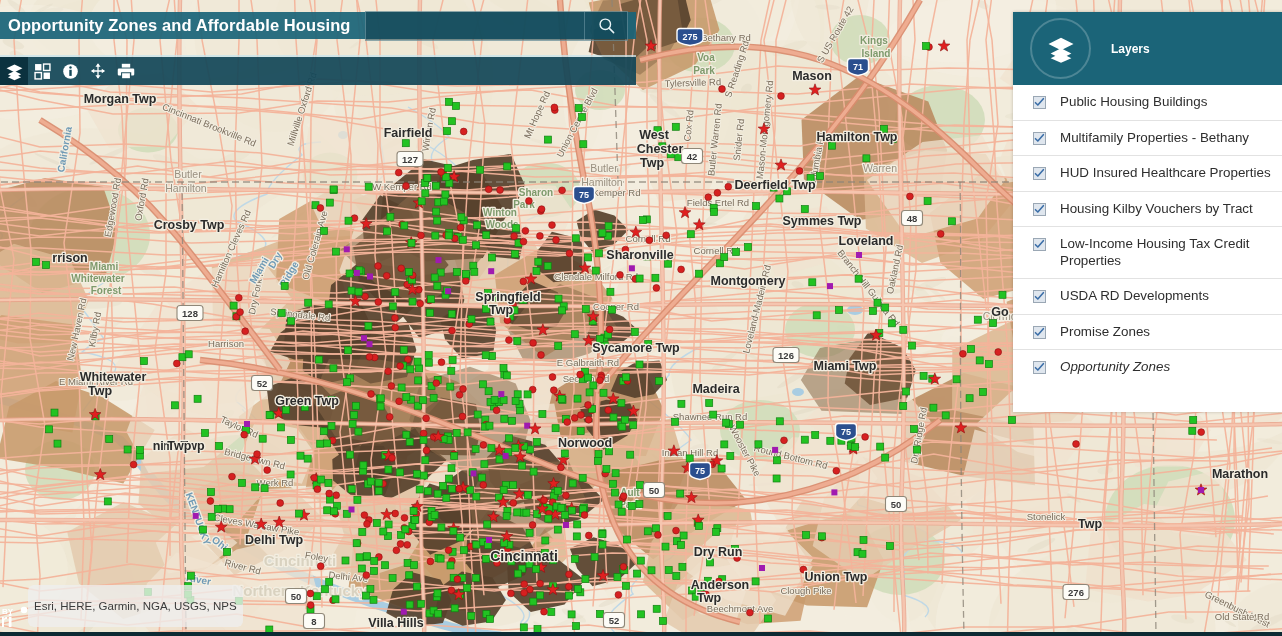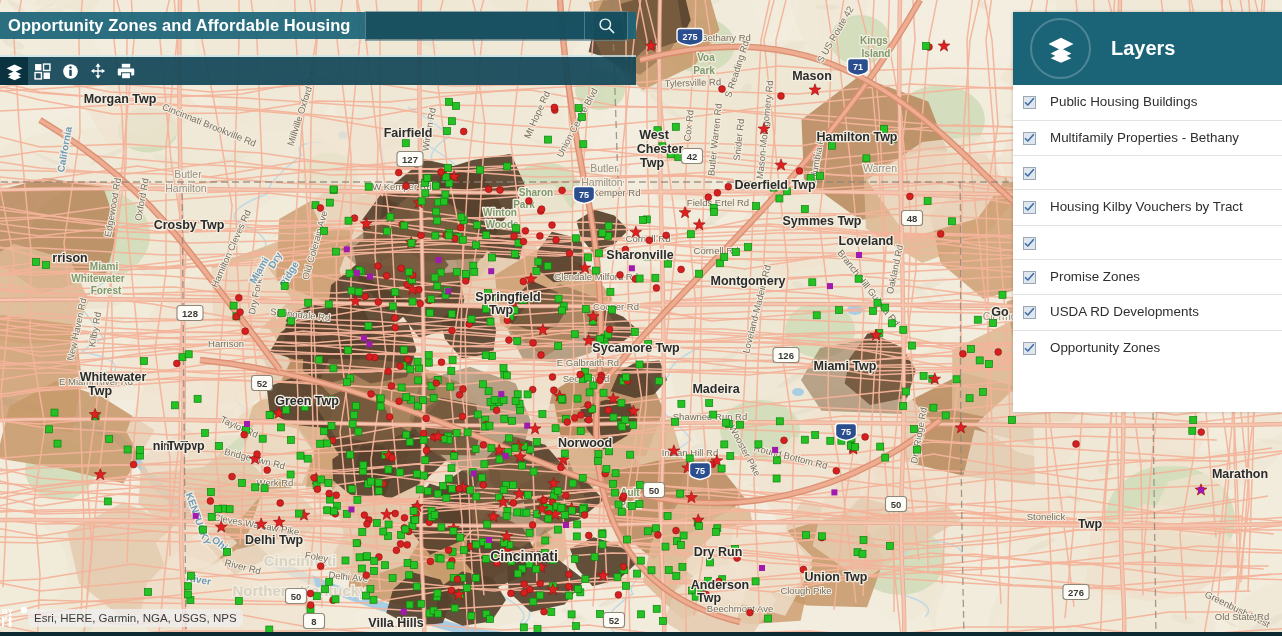--- a/index.html
+++ b/index.html
@@ -51,36 +51,36 @@
 
   
   #panel{position:absolute;right:0;top:12px;width:269px;
          height:400px;background:#fff;box-shadow:0 0 3px rgba(0,0,0,.22);}
   #panel-head{height:73px;background:#1b6478;display:flex;align-items:center;
               padding-left:17px;box-sizing:border-box;}
   #panel-badge{width:57px;height:57px;border-radius:50%;
                border:2px solid rgba(255,255,255,.22);
                display:flex;align-items:center;justify-content:center;
                flex:0 0 auto;}
-  #panel-title{color:#fff;font-size:20px;font-weight:bold;margin-left:20px;}
+  #panel-title{color:#fff;font-size:12px;font-weight:bold;margin-left:20px;}
   #panel-list{padding:0;}
-  .lrow{display:flex;align-items:flex-start;padding:9px 10px 9px 10px;
+  .lrow{display:flex;align-items:flex-start;padding:9px 10px 9px 20px;
         border-bottom:1px solid #e2e2e2;min-height:18px;box-sizing:border-box;}
-  .lrow:last-child{border-bottom:none;}
+  .lrow:last-child{border-bottom:none;font-style:italic;}
   .cbx{width:13px;height:13px;flex:0 0 auto;margin-top:2px;
        background:#dfe6ee;border:1px solid #9aa7b4;box-sizing:border-box;
        position:relative;cursor:pointer;}
   .cbx svg{position:absolute;left:0;top:0;}
   .lname{margin-left:14px;font-size:13.4px;color:#2e2e2e;line-height:16.5px;}
 
   
   #esri-logo{position:absolute;left:2px;bottom:6px;width:34px;height:34px;}
   #attrib{position:absolute;left:28px;bottom:9px;height:18px;
           background:rgba(238,238,238,.78);color:#3b3b3b;font-size:11.5px;
-          display:flex;align-items:center;padding:0 6px;white-space:nowrap;border-radius:6px;}
+          display:flex;align-items:center;padding:12px 6px;white-space:nowrap;border-radius:6px;}
   #scalebar{position:absolute;left:0;bottom:0;width:1282px;height:4px;
             background:#0d2a33;}
 </style>
 </head>
 <body>
 
 <div id="map">
   <svg id="mapsvg" width="1282" height="636">
     <defs>
       <clipPath id="clipall">
@@ -1826,51 +1826,53 @@
           </svg>
         </div>
         <div class="lname">Multifamily Properties - Bethany</div>
       </div>
       <div class="lrow">
         <div class="cbx">
           <svg width="11" height="11" viewBox="0 0 12 12">
             <path d="M1.6 6.2 L4.2 8.8 L10.2 1.8" fill="none" stroke="#3b6ea8" stroke-width="1.7" stroke-linecap="round" stroke-linejoin="round"></path>
           </svg>
         </div>
+        <div class="lname">HUD Insured Healthcare Properties</div>
       </div>
       <div class="lrow">
         <div class="cbx">
           <svg width="11" height="11" viewBox="0 0 12 12">
             <path d="M1.6 6.2 L4.2 8.8 L10.2 1.8" fill="none" stroke="#3b6ea8" stroke-width="1.7" stroke-linecap="round" stroke-linejoin="round"></path>
           </svg>
         </div>
         <div class="lname">Housing Kilby Vouchers by Tract</div>
       </div>
       <div class="lrow">
         <div class="cbx">
           <svg width="11" height="11" viewBox="0 0 12 12">
             <path d="M1.6 6.2 L4.2 8.8 L10.2 1.8" fill="none" stroke="#3b6ea8" stroke-width="1.7" stroke-linecap="round" stroke-linejoin="round"></path>
           </svg>
         </div>
+        <div class="lname">Low-Income Housing Tax Credit Properties</div>
+      </div>
+      <div class="lrow">
+        <div class="cbx">
+          <svg width="11" height="11" viewBox="0 0 12 12">
+            <path d="M1.6 6.2 L4.2 8.8 L10.2 1.8" fill="none" stroke="#3b6ea8" stroke-width="1.7" stroke-linecap="round" stroke-linejoin="round"></path>
+          </svg>
+        </div>
+        <div class="lname">USDA RD Developments</div>
       </div>
       <div class="lrow">
         <div class="cbx">
           <svg width="11" height="11" viewBox="0 0 12 12">
             <path d="M1.6 6.2 L4.2 8.8 L10.2 1.8" fill="none" stroke="#3b6ea8" stroke-width="1.7" stroke-linecap="round" stroke-linejoin="round"></path>
           </svg>
         </div>
         <div class="lname">Promise Zones</div>
-      </div>
-      <div class="lrow">
-        <div class="cbx">
-          <svg width="11" height="11" viewBox="0 0 12 12">
-            <path d="M1.6 6.2 L4.2 8.8 L10.2 1.8" fill="none" stroke="#3b6ea8" stroke-width="1.7" stroke-linecap="round" stroke-linejoin="round"></path>
-          </svg>
-        </div>
-        <div class="lname">USDA RD Developments</div>
       </div>
       <div class="lrow">
         <div class="cbx">
           <svg width="11" height="11" viewBox="0 0 12 12">
             <path d="M1.6 6.2 L4.2 8.8 L10.2 1.8" fill="none" stroke="#3b6ea8" stroke-width="1.7" stroke-linecap="round" stroke-linejoin="round"></path>
           </svg>
         </div>
         <div class="lname">Opportunity Zones</div>
       </div>
     </div>

